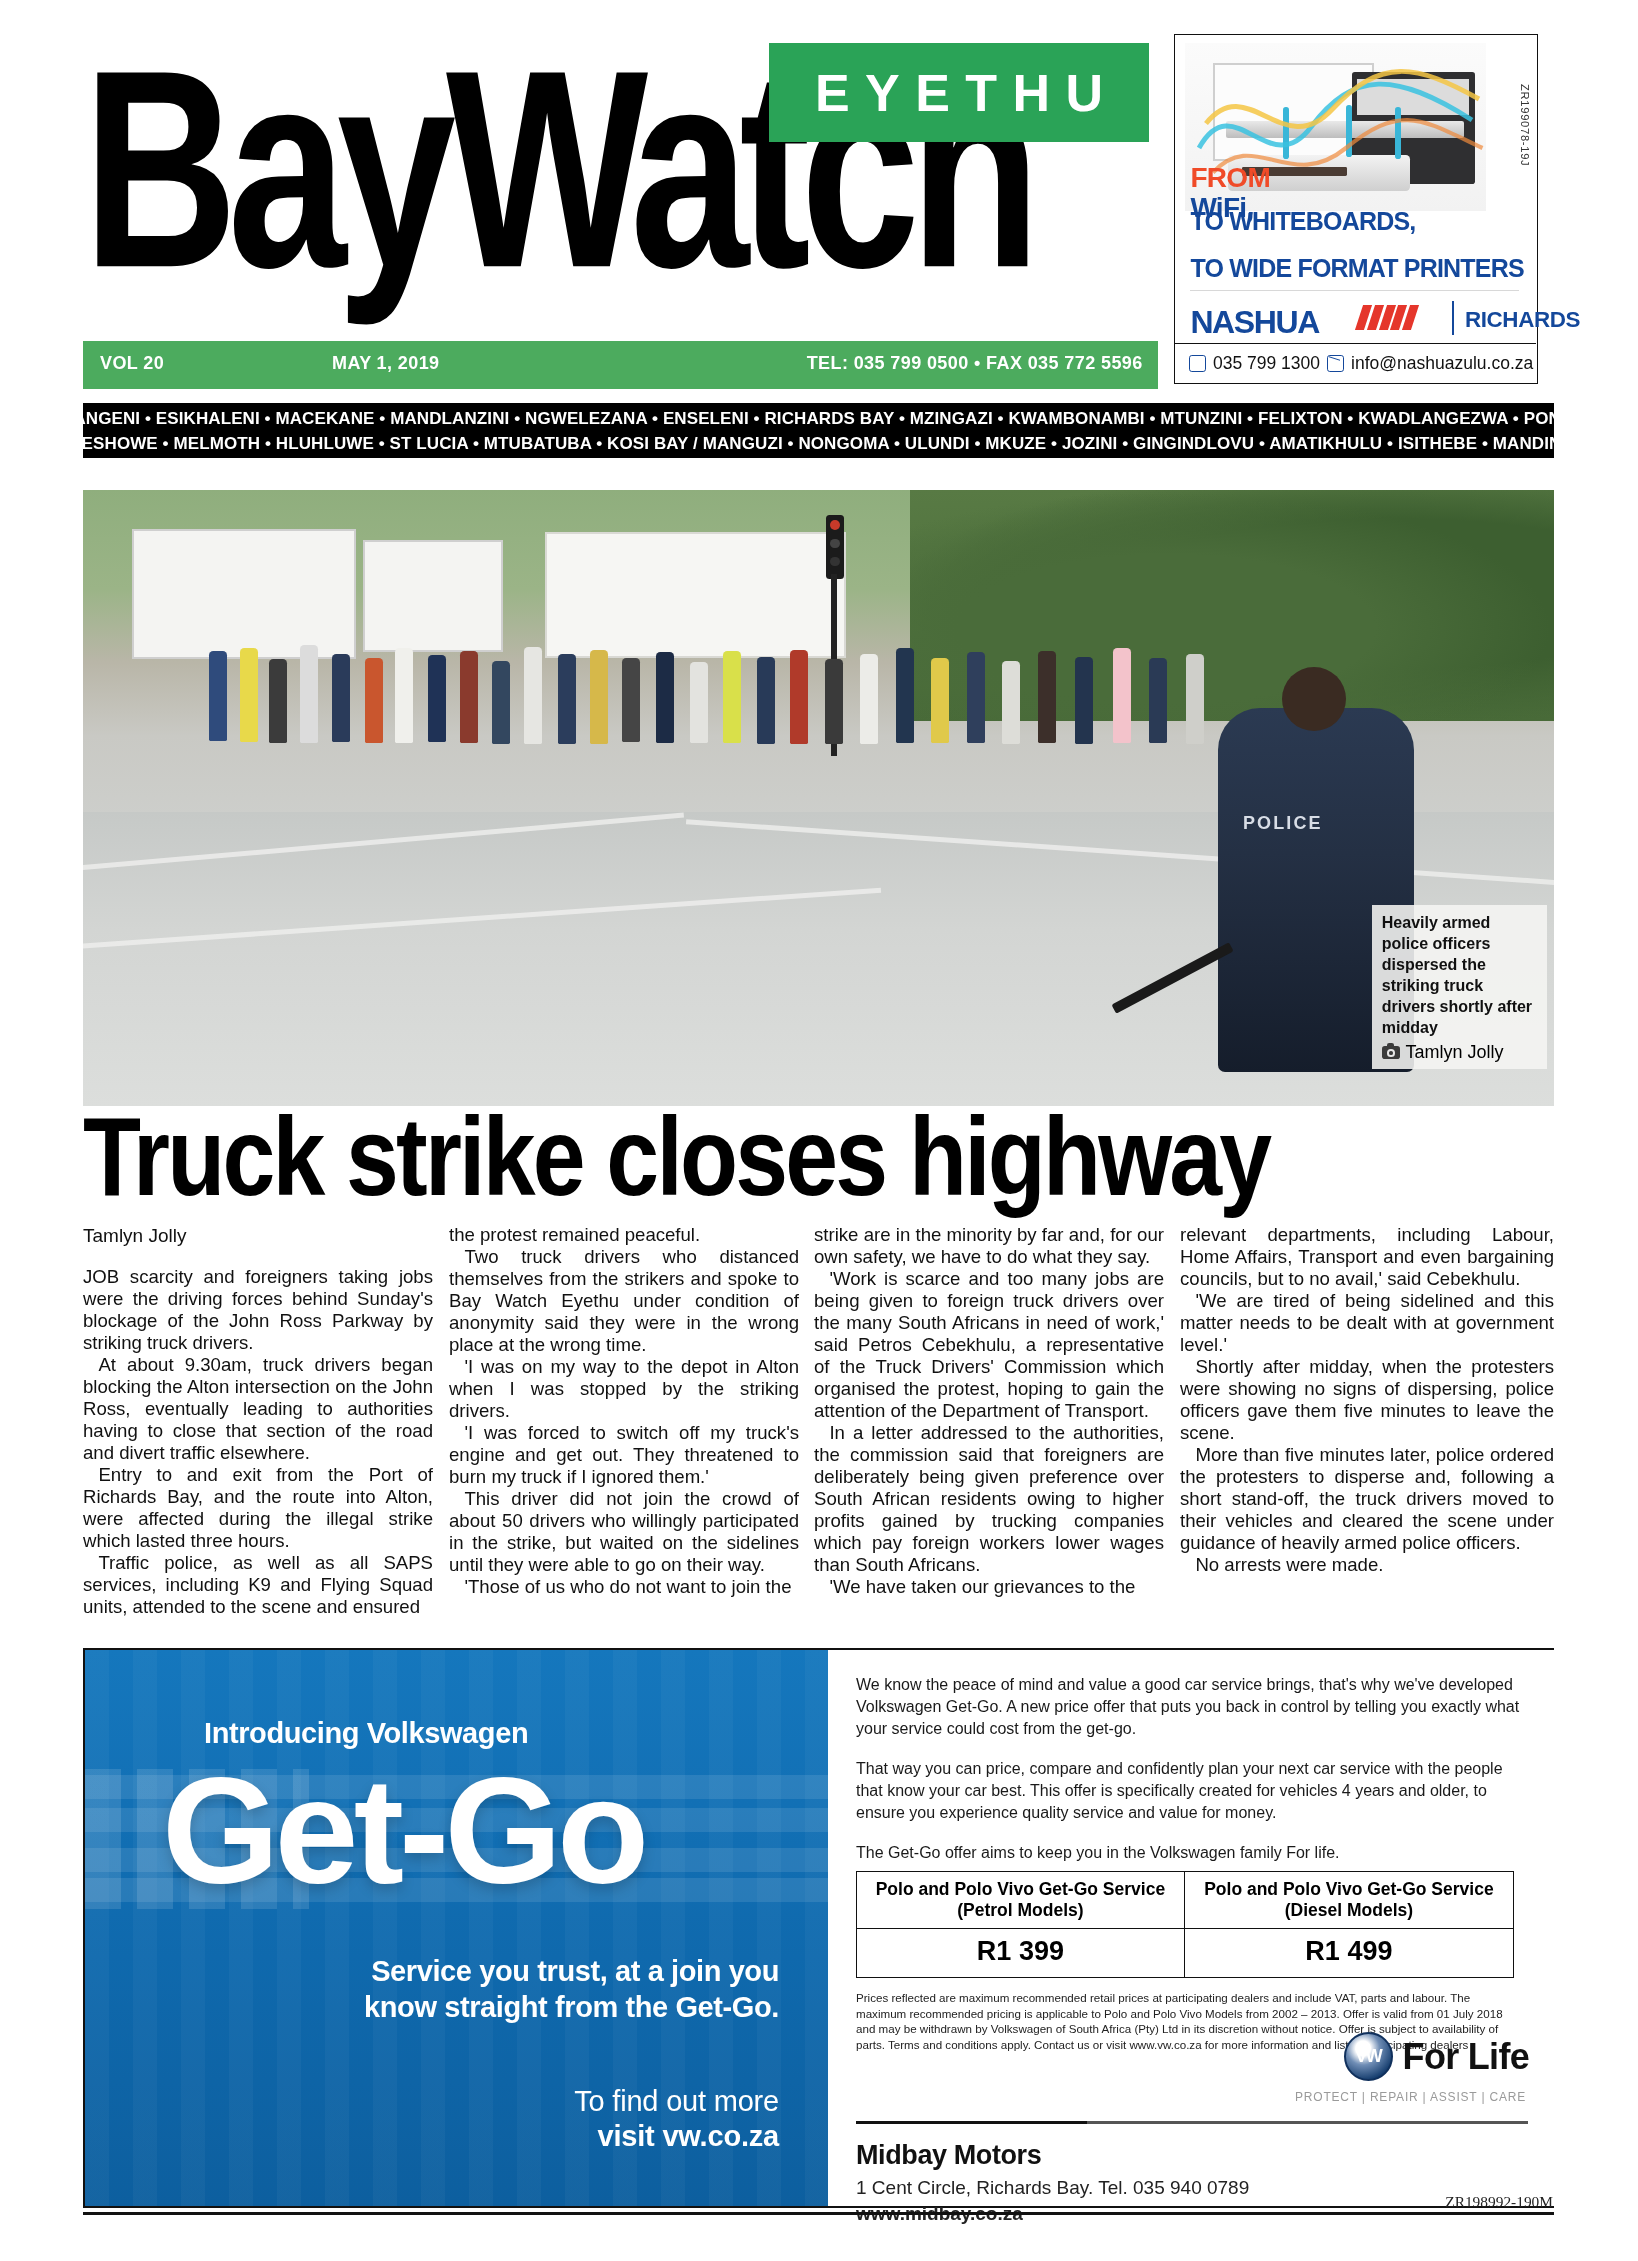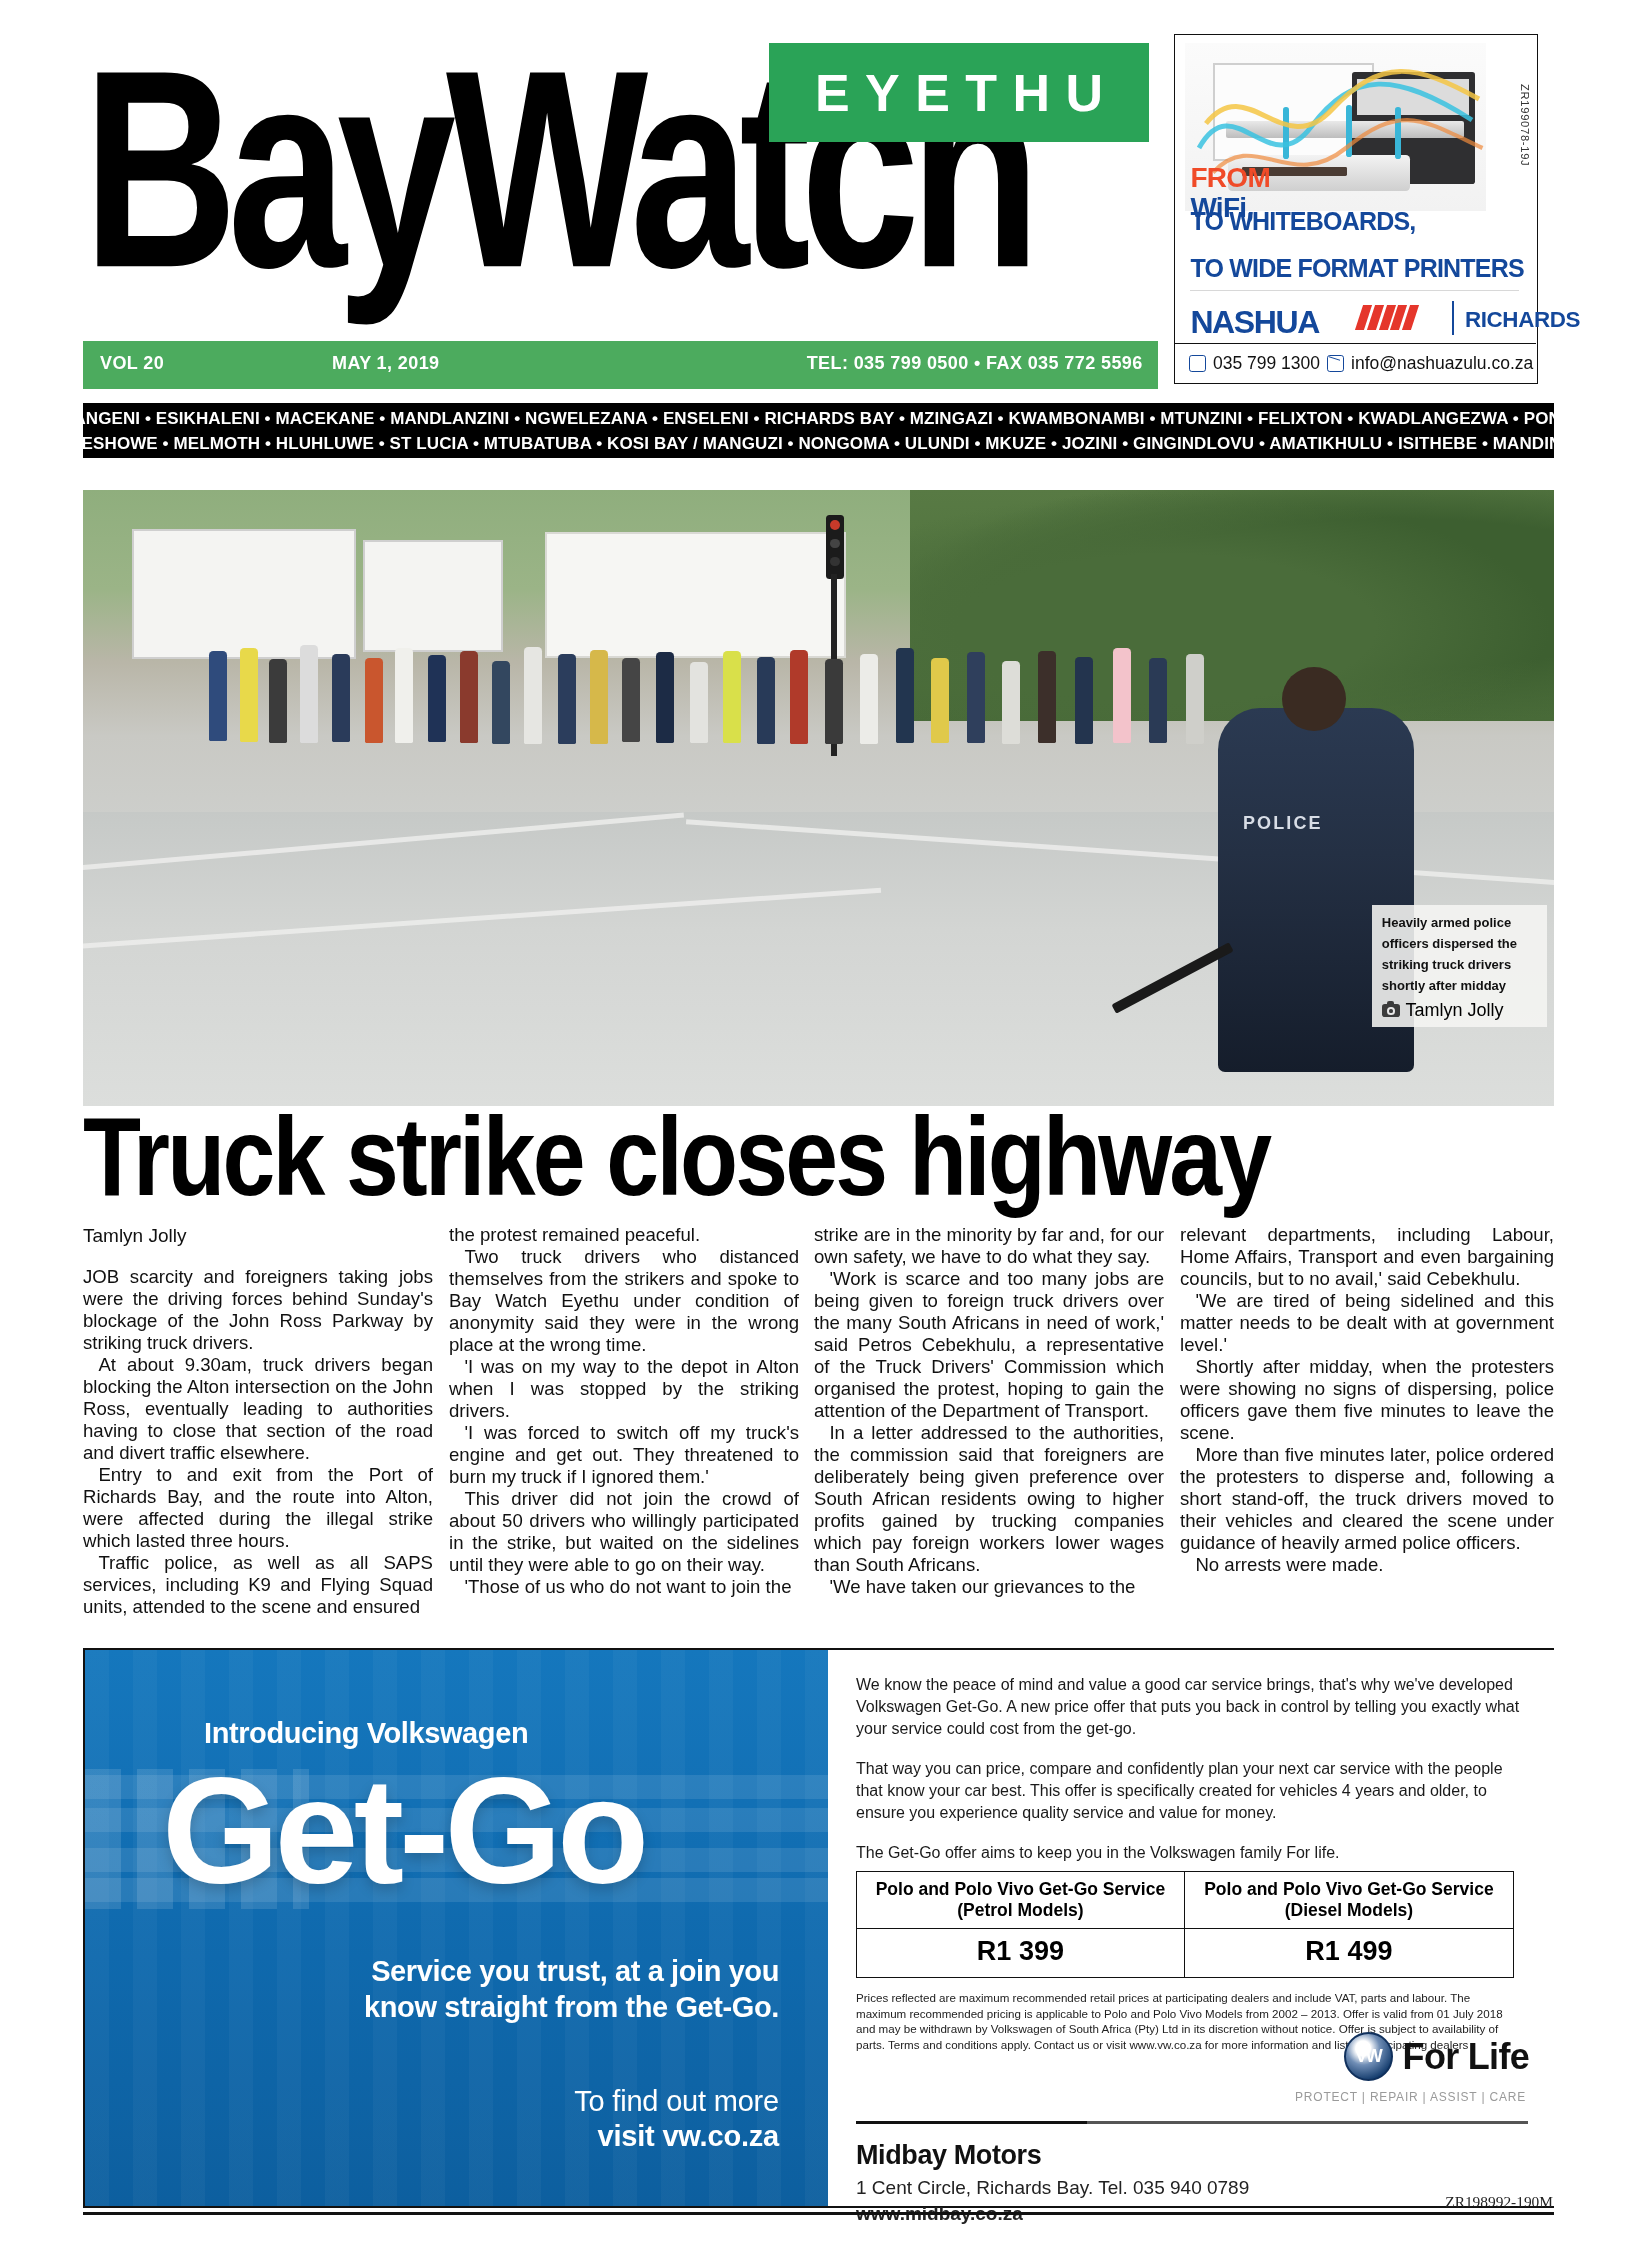--- a/index.html
+++ b/index.html
@@ -121,21 +121,21 @@
     background:linear-gradient(180deg,#2b3a52 0%, #243044 40%, #151d2b 100%);
     border-radius:42px 42px 7px 7px;text-decoration:underline; }
   .cop-head { position:absolute; left:64px; top:-41px; width:64px; height:64px; background:#3a2b22; border-radius:50%;}
   .cop-text { position:absolute; left:25px; top:105px; font-size:18px; font-weight:bold; color:#d8dde6; letter-spacing:2.1px; }
   .gun { position:absolute; left:1023px; top:483px; width:133px; height:9.8px; background:#1a1a1a; transform:rotate(-28deg); border-radius:2.1px;}
 
   .caption {
     position:absolute; right:7px; top:415px; width:175px;
     background:rgba(245,245,242,.88); padding:7px 8.4px 5.6px 9.8px;
   }
-  .caption p { font-size:13px; font-weight:bold; line-height:21px; color:#111; }
+  .caption p { font-size:16px; font-weight:bold; line-height:21px; color:#111; }
   .caption .credit { margin-top:4.2px; font-weight:normal; font-size:18px; display:flex; align-items:center; gap:5.6px; }
   .cam-ico { display:inline-block; width:18px; height:13.3px; background:#3b3b3b; border-radius:2.8px; position:relative; flex:none;}
   .cam-ico:before { content:""; position:absolute; left:4.9px; top:-3.5px; width:7.7px; height:4.2px; background:#3b3b3b; border-radius:2.1px 2.1px 0 0;}
   .cam-ico:after { content:""; position:absolute; left:5.6px; top:2.8px; width:7.7px; height:7.7px; border:2.1px solid #e7e7e7; border-radius:50%; box-sizing:border-box;}
 
   
   .headline {
     position:absolute; left:83px; top:1103px; width:1471px; height:91px;
     font-weight:bold; font-size:95px; line-height:91px; color:#000;
     letter-spacing:-2.8px; white-space:nowrap;

